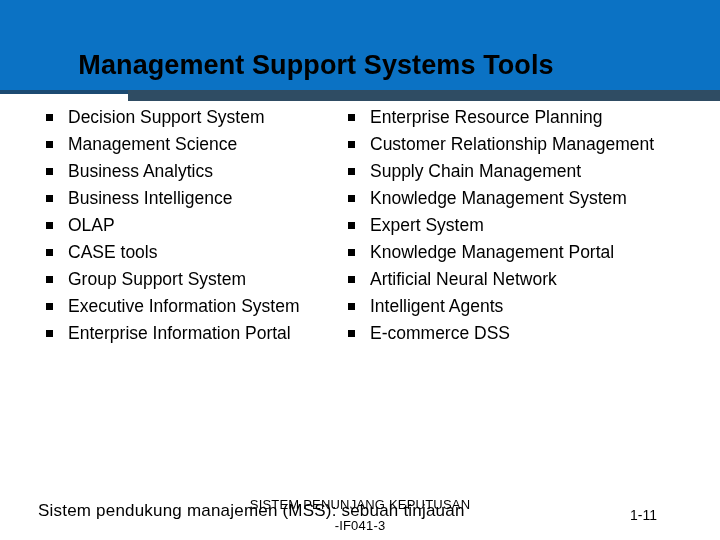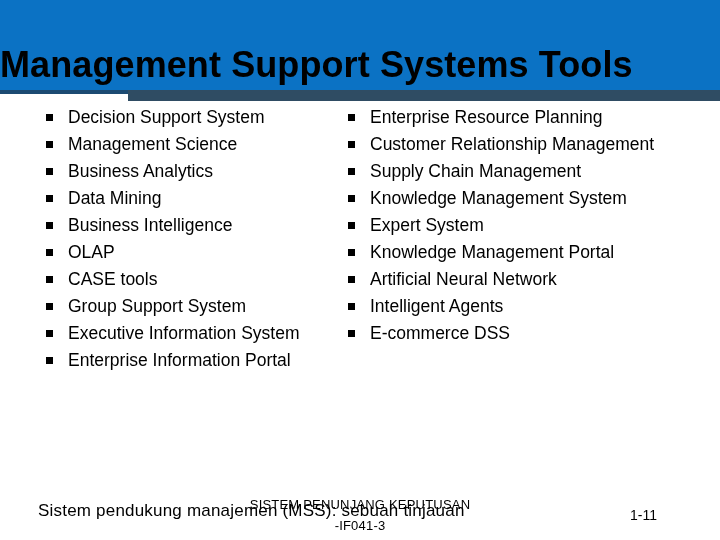--- a/index.html
+++ b/index.html
@@ -23,21 +23,21 @@
     width: 720px;
     height: 90px;
     background: #0b72c4;
   }
   .banner-title {
     position: absolute;
     left: 0;
     top: 48px;
     width: 632px;
     text-align: center;
-    font-size: 36px;
+    font-size: 27px;
     font-weight: bold;
     color: #000000;
     letter-spacing: 0.1px;
     line-height: 34px;
     white-space: nowrap;
   }
   
   .banner-rule-left {
     position: absolute;
     left: 0;
@@ -152,24 +152,20 @@
       <li>
         <span class="marker"></span>
         <span>Management Science</span>
       </li>
       <li>
         <span class="marker"></span>
         <span>Business Analytics</span>
       </li>
       <li>
         <span class="marker"></span>
-        <span>Data Mining</span>
-      </li>
-      <li>
-        <span class="marker"></span>
         <span>Business Intelligence</span>
       </li>
       <li>
         <span class="marker"></span>
         <span>OLAP</span>
       </li>
       <li>
         <span class="marker"></span>
         <span>CASE tools</span>
       </li>

